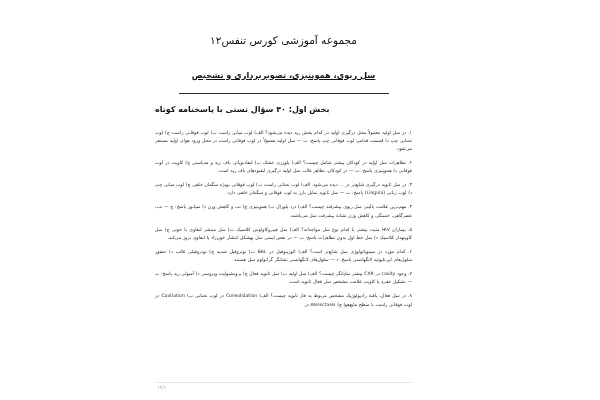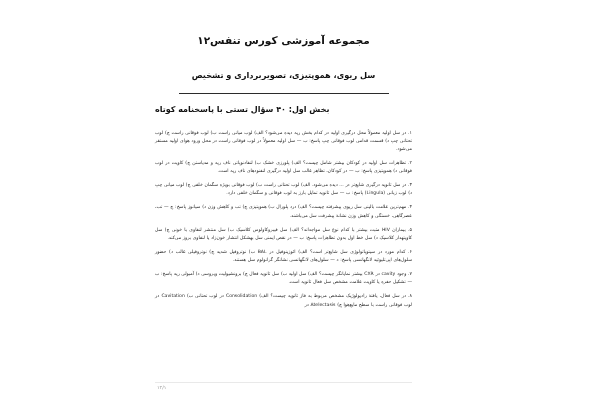--- a/index.html
+++ b/index.html
@@ -30,38 +30,39 @@
     left: 155px;
     top: 0;
     width: 257px;
     height: 400px;
     box-sizing: border-box;
   }
 
   .doc-title {
     text-align: center;
     font-size: 10.5px;
-    font-weight: 700;
+    font-weight: 400;
     letter-spacing: 0;
     color: #111111;
     margin: 0;
     padding-top: 34px;
     line-height: 1.3;
     white-space: nowrap;
   }
 
   .doc-subtitle {
     text-align: center;
     font-size: 8.2px;
     font-weight: 700;
     color: #111111;
     margin: 0;
     padding-top: 22px;
     line-height: 1.3;
     white-space: nowrap;
+    text-decoration: underline;
   }
 
   .rule {
     width: 210px;
     height: 0;
     border: 0;
     border-top: 1px solid #2b2b2b;
     margin: 13px auto 0 auto;
   }
 

